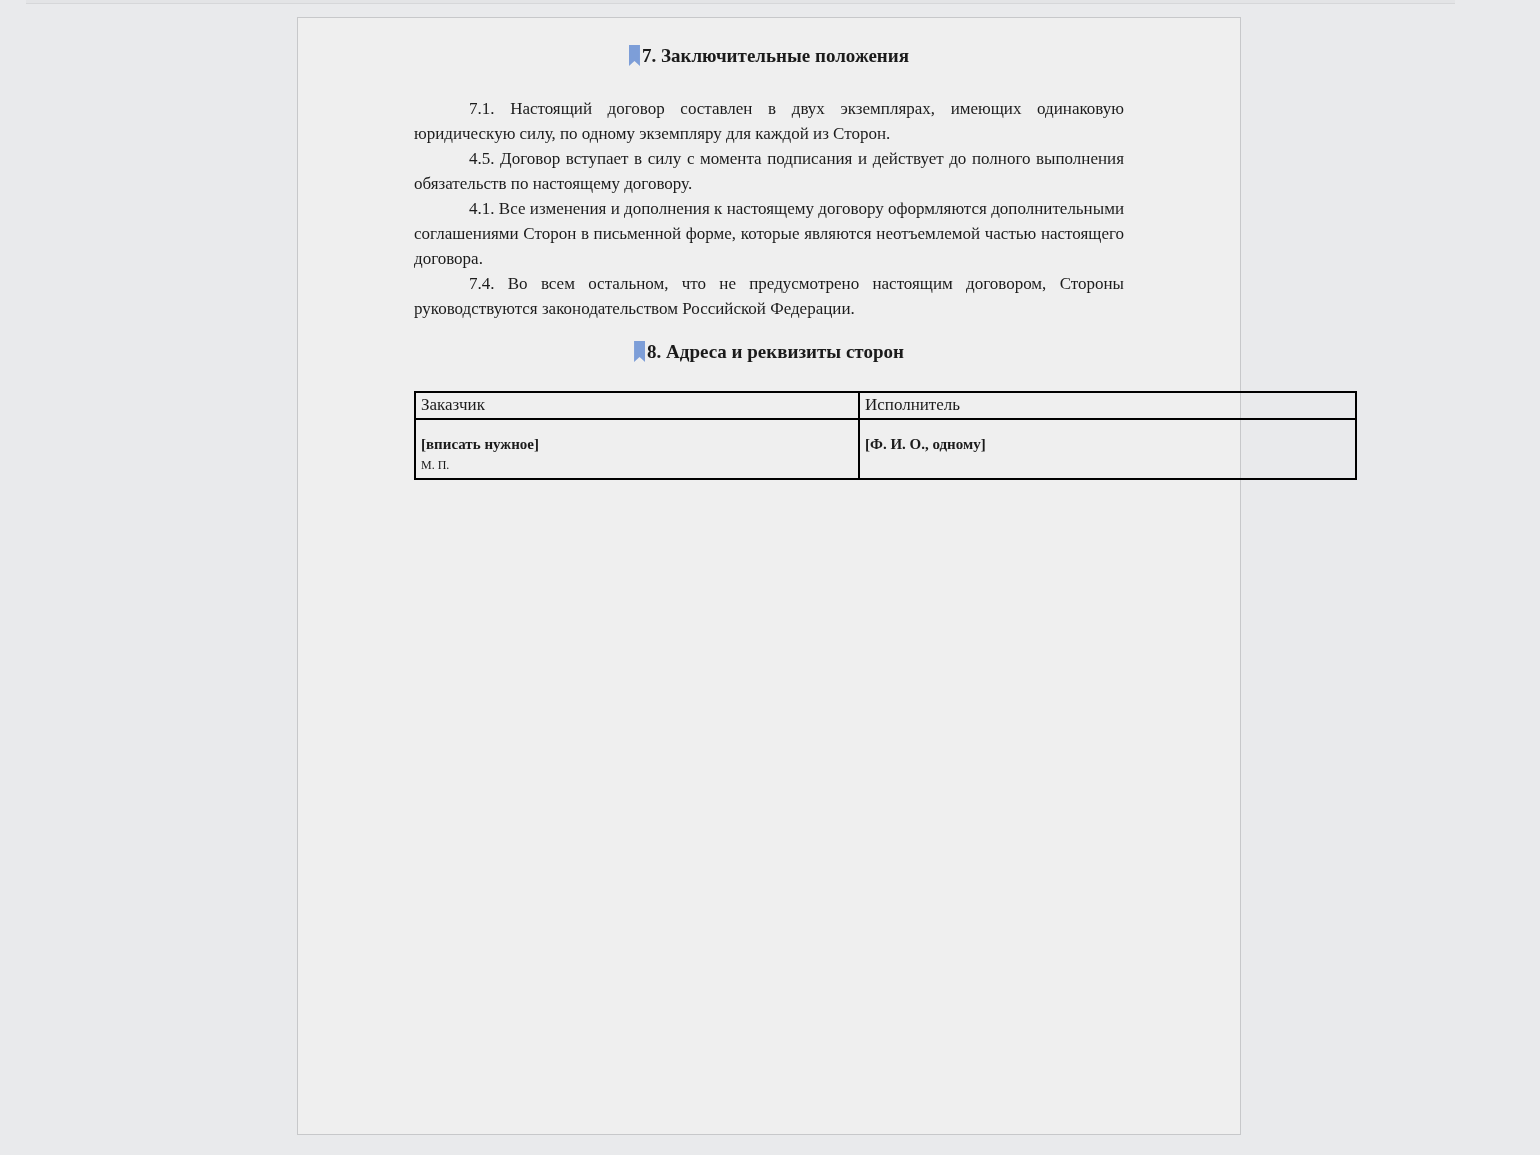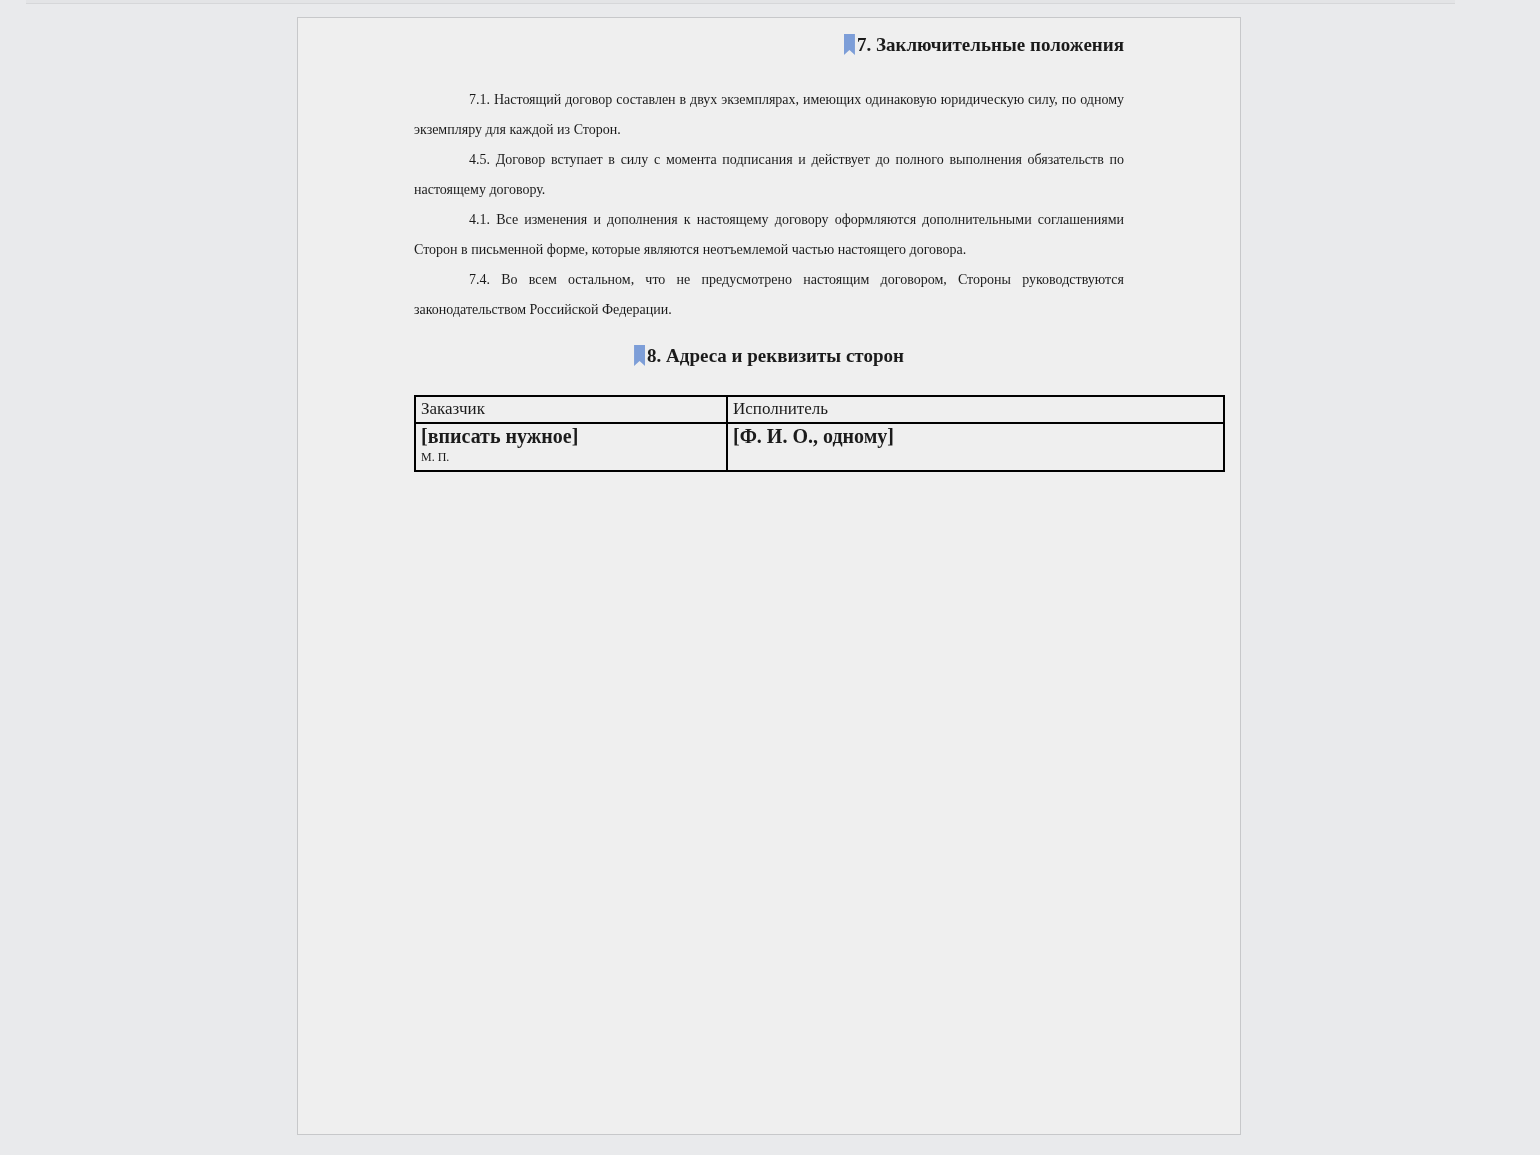--- a/index.html
+++ b/index.html
@@ -26,59 +26,59 @@
     border: 1px solid #c7c8ca;
     padding: 15px 116px 0 116px;
   }
   .section-heading {
     text-align: center;
     font-weight: bold;
     font-size: 19px;
     line-height: 22px;
     white-space: nowrap;
   }
-  .heading-7 { margin-top: 1px; margin-bottom: 29px; text-align: right; }
+  .heading-7 { margin-top: 12px; margin-bottom: 29px; }
   .heading-8 { margin-top: 20px; margin-bottom: 28px; }
   .bookmark {
     display: inline-block;
     width: 11px; height: 21px;
     background: #7d9ed8;
     clip-path: polygon(0 0, 100% 0, 100% 100%, 50% 76%, 0 100%);
     margin-right: 2px;
     vertical-align: -4px;
   }
   .body-text p {
-    font-size: 14px;
-    line-height: 30px;
+    font-size: 17px;
+    line-height: 25px;
     text-align: justify;
     text-indent: 55px;
   }
   .requisites-table {
     border-collapse: collapse;
     width: 805px;
     table-layout: fixed;
   }
   .requisites-table th, .requisites-table td {
     border: 2px solid #000;
     font-weight: normal;
     text-align: left;
     vertical-align: top;
     font-size: 17px;
     padding: 1px 5px 2px 5px;
   }
   .requisites-table th { height: 26px; line-height: 22px; }
   .requisites-table td { height: 42px; }
-  .col-customer { width: 312px; }
+  .col-customer { width: 444px; }
   .col-executor { width: 497px; }
   .fill-placeholder {
     display: block;
     font-weight: bold;
-    font-size: 20px;
+    font-size: 15px;
     line-height: 21px;
-    padding-top: 1px;
+    padding-top: 13px;
   }
   .seal-label {
     display: block;
     font-size: 12px;
     line-height: 21px;
   }
 </style>
 </head>
 <body>
 

